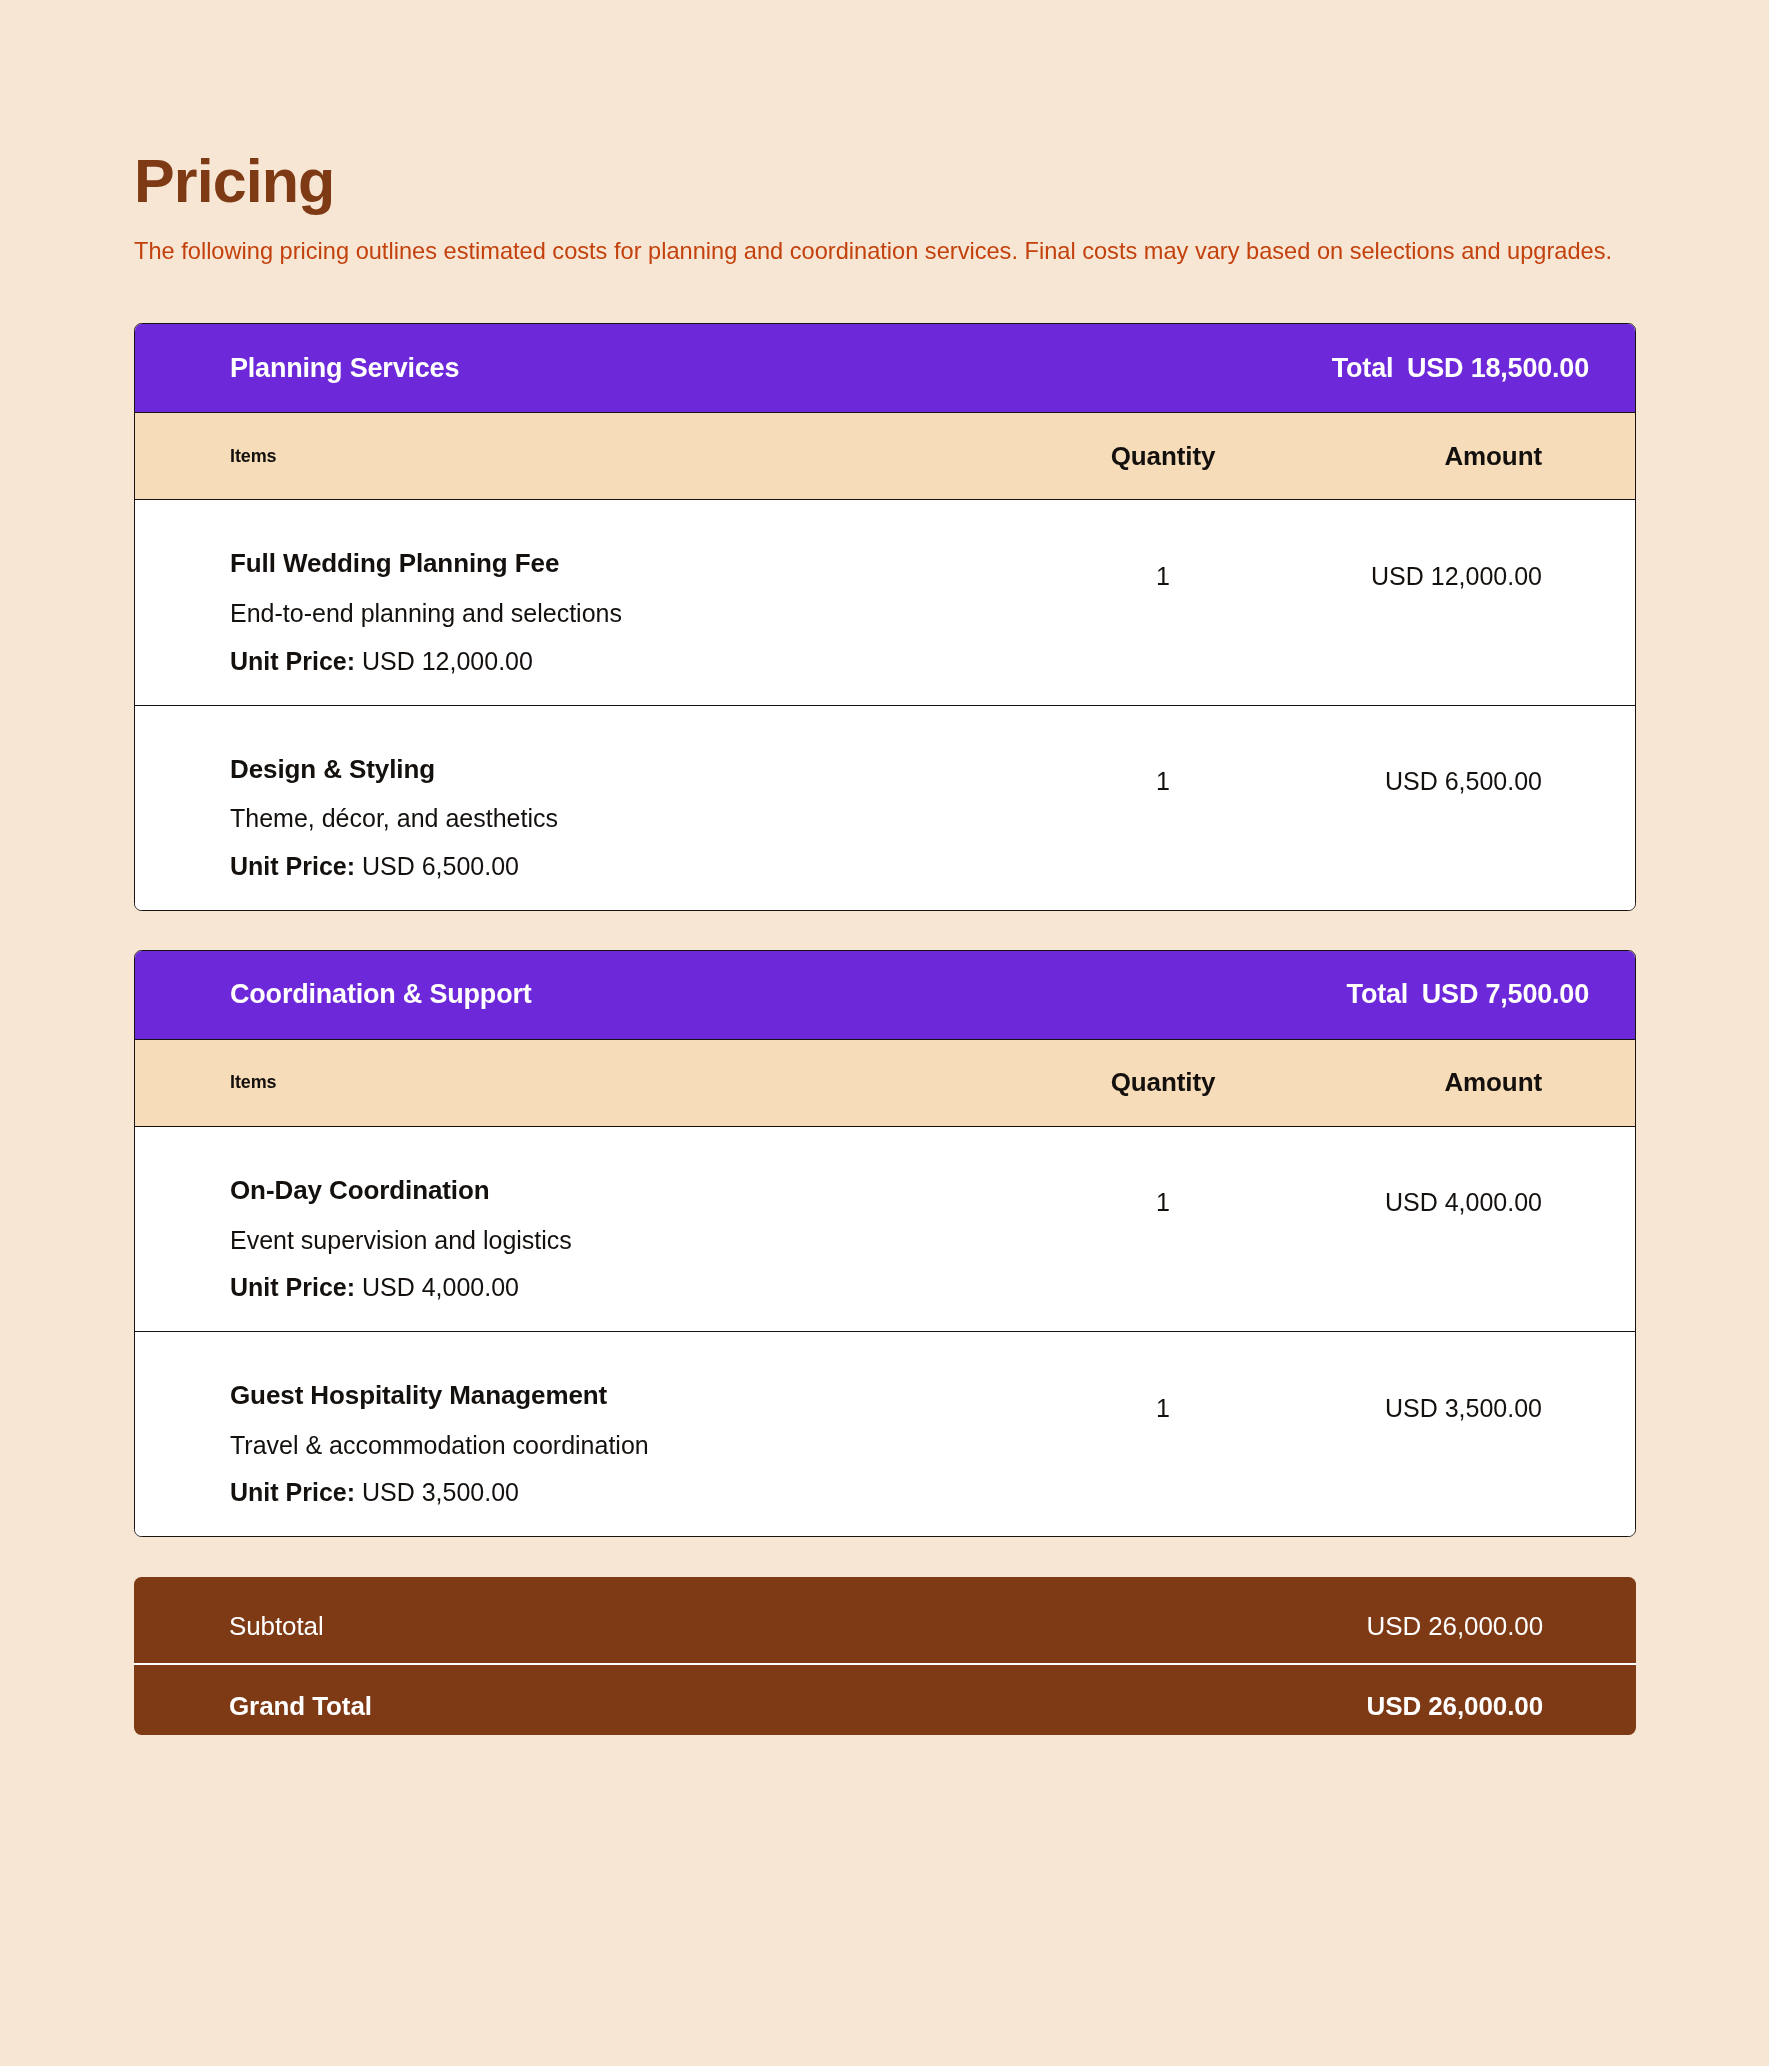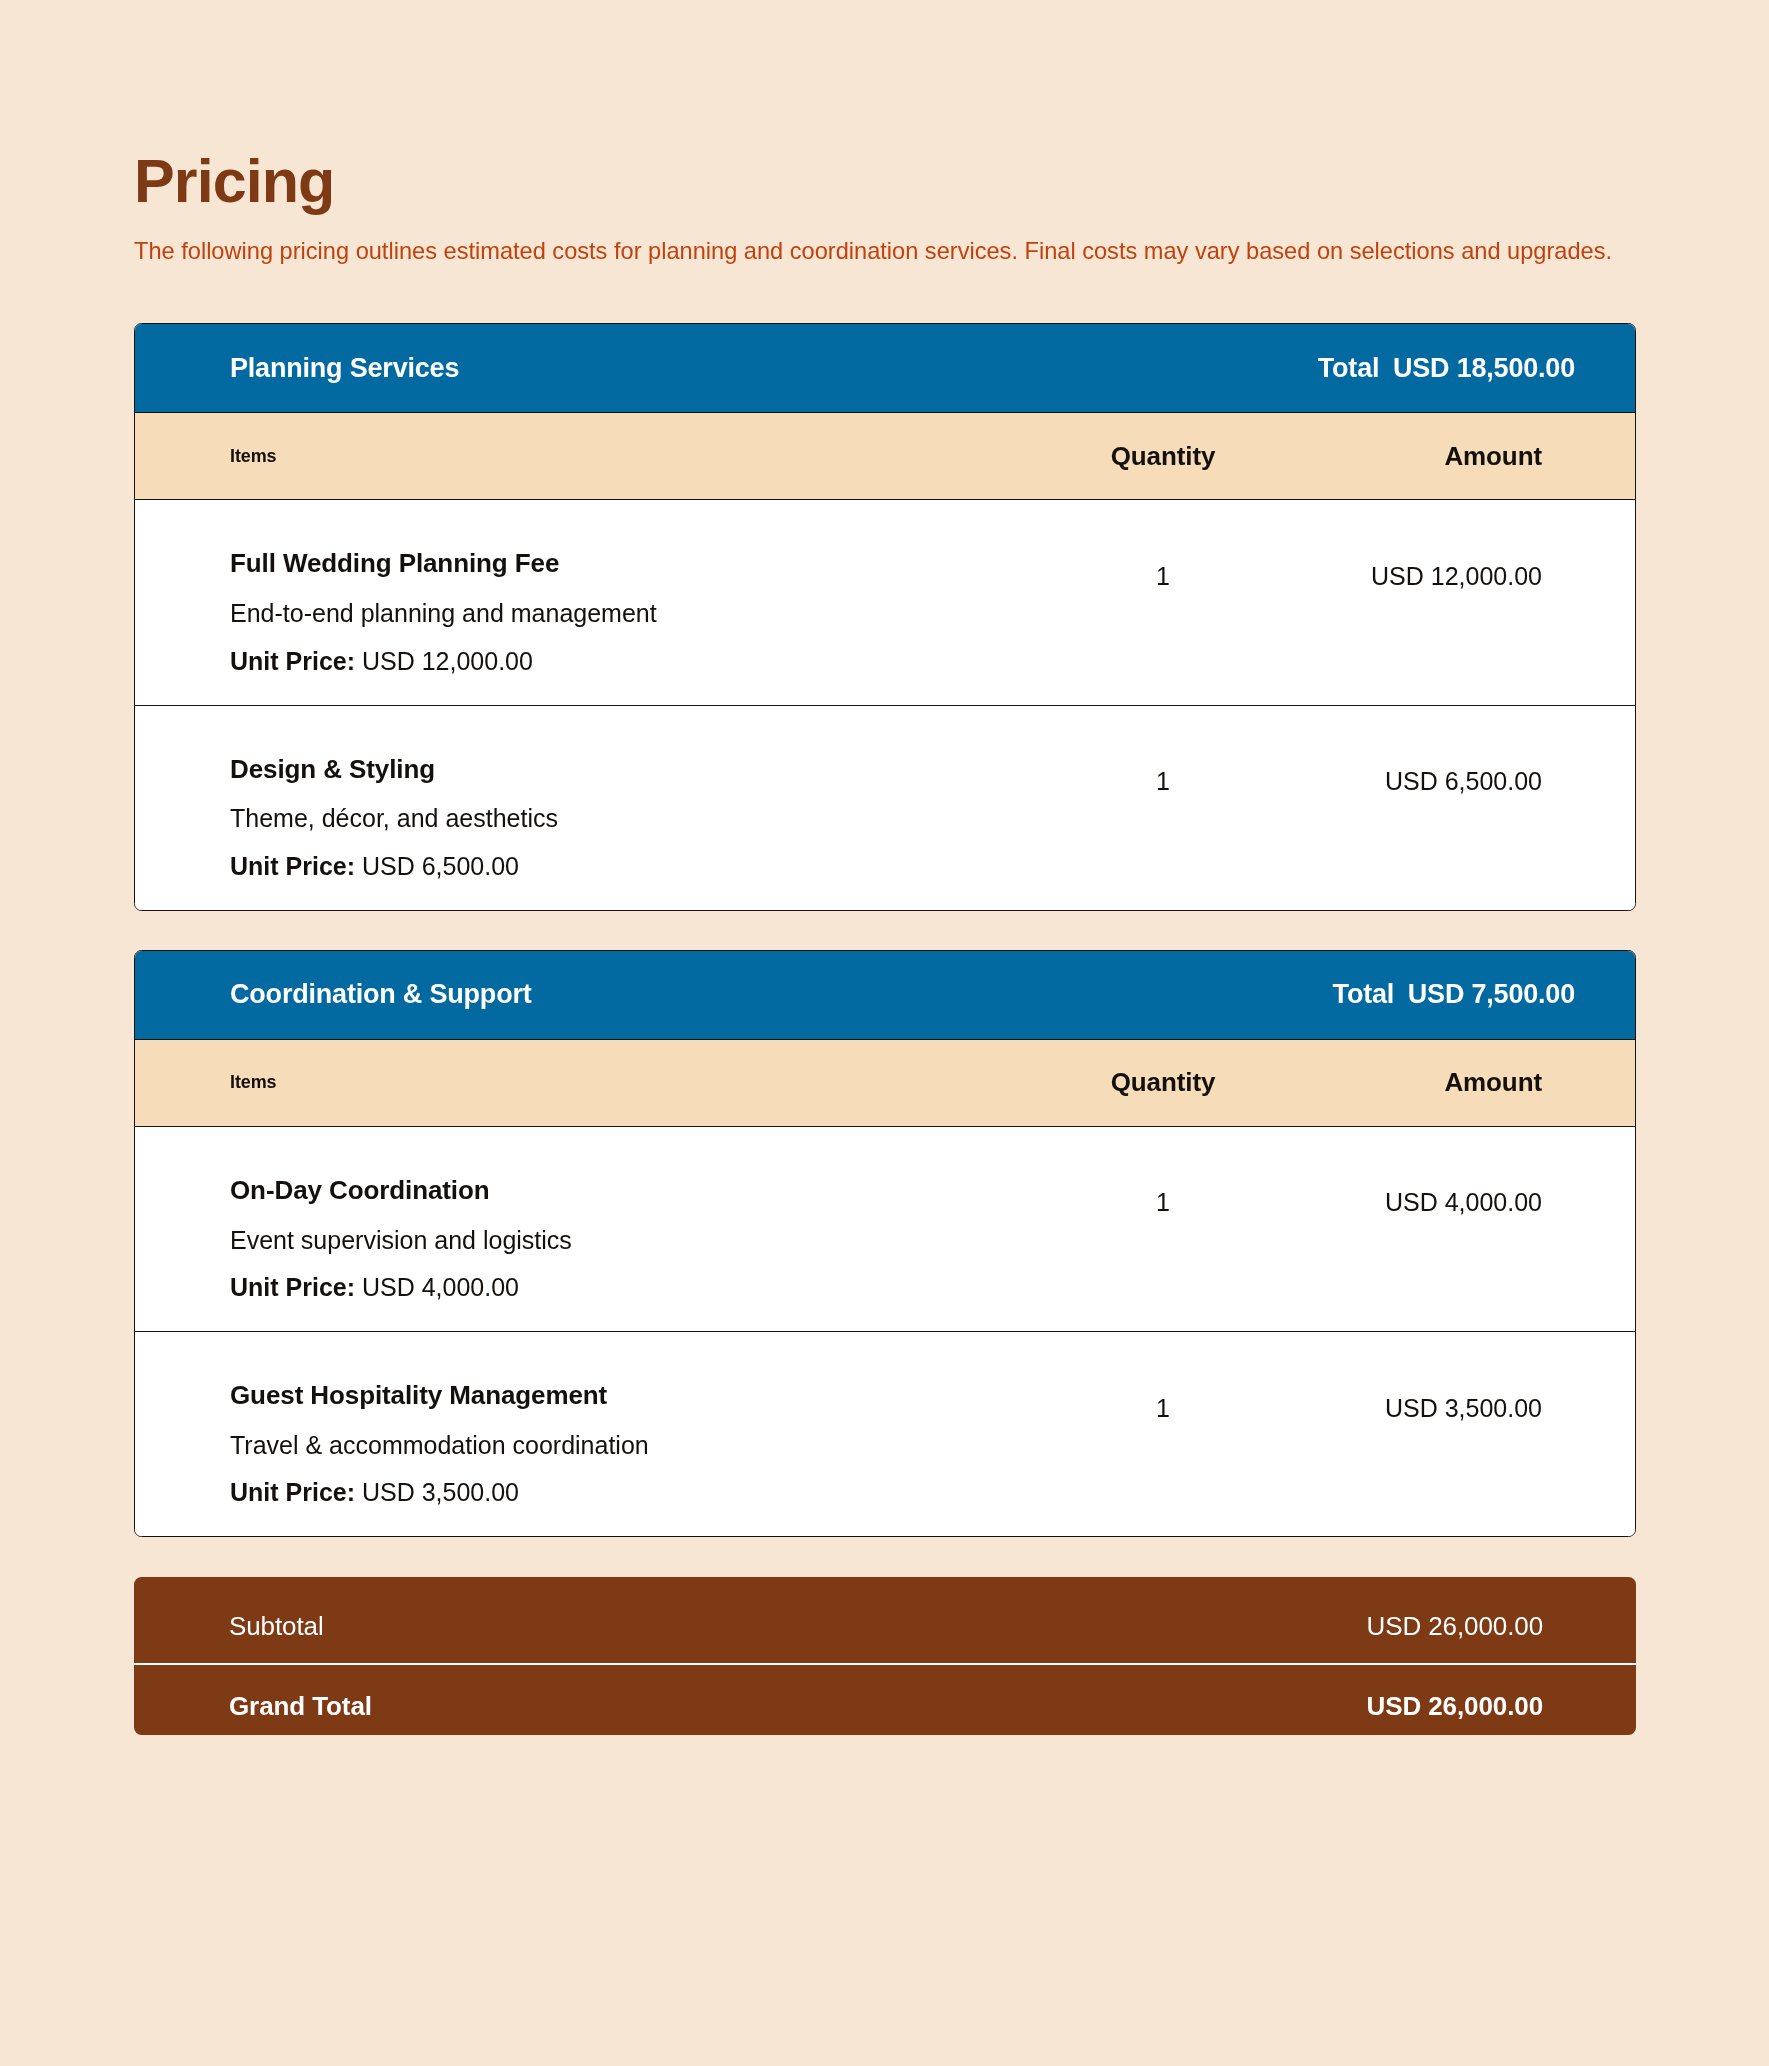--- a/index.html
+++ b/index.html
@@ -48,26 +48,26 @@
     margin-top: 0;
     border: 1.9px solid #171310;
     border-radius: 7.5px;
     overflow: hidden;
     background: #ffffff;
   }
   .section.first { margin-top: 53px; }
   .section.second { margin-top: 39px; }
 
   .section-head {
-    background: #0369a1;
+    background: #6d28d9;
     color: #ffffff;
     display: flex;
     align-items: center;
     justify-content: space-between;
-    padding: 0 60px 0 95px;
+    padding: 0 46px 0 95px;
     height: 88px;
     box-sizing: border-box;
   }
   .section-head-title {
     font-size: 27px;
     font-weight: 700;
     letter-spacing: -0.2px;
   }
   .section-head-total {
     font-size: 27px;
@@ -198,21 +198,21 @@
 
     <div class="col-head">
       <span class="c-items">Items</span>
       <span class="c-qty">Quantity</span>
       <span class="c-amt">Amount</span>
     </div>
 
     <div class="item-row">
       <div class="item-main">
         <div class="item-name">Full Wedding Planning Fee</div>
-        <div class="item-desc">End-to-end planning and management</div>
+        <div class="item-desc">End-to-end planning and selections</div>
         <div class="item-unit"><b>Unit Price:</b> <span>USD 12,000.00</span></div>
       </div>
       <div class="item-qty">1</div>
       <div class="item-amt">USD 12,000.00</div>
     </div>
 
     <div class="item-row">
       <div class="item-main">
         <div class="item-name">Design &amp; Styling</div>
         <div class="item-desc">Theme, décor, and aesthetics</div>

